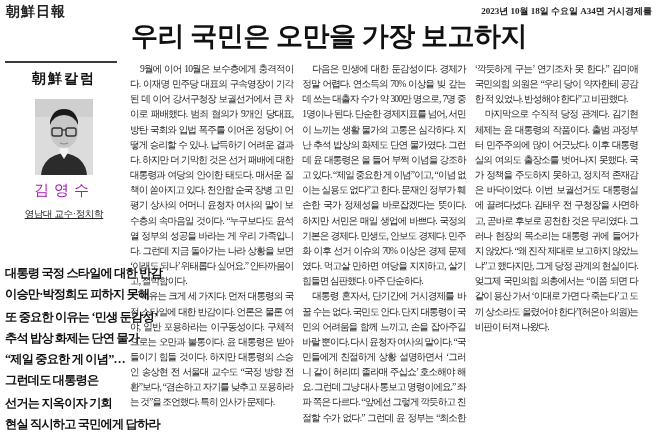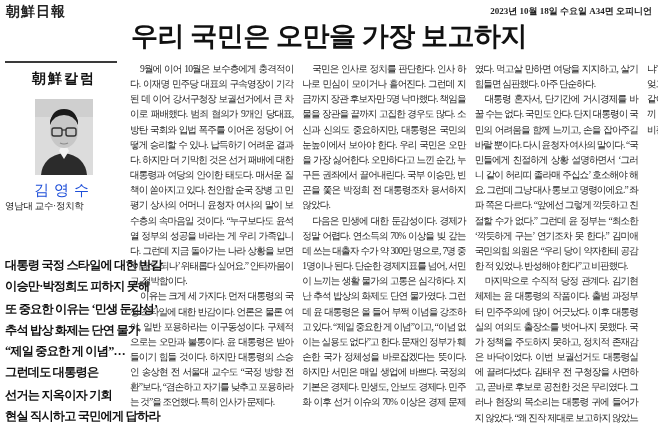--- a/index.html
+++ b/index.html
@@ -27,23 +27,23 @@
   
   .sidebar{width:130px;flex:none;padding:0 7px 0 5px;box-sizing:border-box;}
   .sidebar-rule{border-top:2px solid #3a3a3a;width:112px;height:0;}
   .column-title{
     text-align:center;font-size:14px;font-weight:bold;
     letter-spacing:2px;margin-top:7px;color:#111;
   }
   .portrait{display:block;margin:11px auto 0;width:58px;height:76px;background:#e2e2e2;}
   .author-name{
     text-align:center;font-size:15px;letter-spacing:5px;
-    margin-top:6px;color:#1d4ed8;
+    margin-top:6px;color:#a21caf;
   }
-  .author-affil{text-align:left;font-size:9.5px;margin-top:0;color:#222;letter-spacing:-0.3px;}
+  .author-affil{text-align:center;font-size:9.5px;margin-top:8px;color:#222;letter-spacing:-0.3px;text-decoration:underline;}
   .summary{margin-top:42px;font-weight:bold;font-size:12.2px;line-height:20.7px;color:#111;letter-spacing:-0.8px;}
   .summary-group{margin:0;}
   .summary-group + .summary-group{margin-top:3px;}
   .summary-line{white-space:nowrap;}
   
   .article{
     flex:1;
     column-count:3;column-gap:9px;column-fill:auto;
     font-size:9.6px;line-height:15.15px;letter-spacing:-0.9px;
     text-align:justify;color:#242424;
@@ -52,21 +52,21 @@
   }
   .article p{margin:0;text-indent:10px;}
 </style>
 </head>
 <body>
 
 <div class="page">
 
   <div class="topbar">
     <div class="logo">朝鮮日報</div>
-    <div class="dateline">2023년 10월 18일 수요일 A34면 오피니언</div>
+    <div class="dateline">2023년 10월 18일 수요일 A34면 거시경제를</div>
   </div>
 
   <h1 class="headline">우리 국민은 오만을 가장 보고하지</h1>
 
   <div class="content">
 
     <aside class="sidebar">
       <div class="sidebar-rule"></div>
       <div class="column-title">朝鮮칼럼</div>
 
@@ -101,21 +101,20 @@
         <div class="summary-group">
           <div class="summary-line">선거는 지옥이자 기회</div>
           <div class="summary-line">현실 직시하고 국민에게 답하라</div>
         </div>
       </div>
     </aside>
 
     <div class="article">
       <p>9월에 이어 10월은 보수층에게 충격적이다. 이재명 민주당 대표의 구속영장이 기각된 데 이어 강서구청장 보궐선거에서 큰 차이로 패배했다. 범죄 혐의가 9개인 당대표, 방탄 국회와 입법 폭주를 이어온 정당이 어떻게 승리할 수 있나. 납득하기 어려운 결과다. 하지만 더 기막힌 것은 선거 패배에 대한 대통령과 여당의 안이한 태도다. 매서운 질책이 쏟아지고 있다. 천안함 순국 장병 고 민평기 상사의 어머니 윤청자 여사의 말이 보수층의 속마음일 것이다. “누구보다도 윤석열 정부의 성공을 바라는 게 우리 가족입니다. 그런데 지금 돌아가는 나라 상황을 보면 ‘이래도 되나’ 위태롭다 싶어요.” 안타까움이고, 절박함이다.</p>
       <p>이유는 크게 세 가지다. 먼저 대통령의 국정 스타일에 대한 반감이다. 언론은 물론 여야, 일반 포용하라는 이구동성이다. 구체적으로는 오만과 불통이다. 윤 대통령은 받아들이기 힘들 것이다. 하지만 대통령의 스승인 송상현 전 서울대 교수도 “국정 방향 전환”보다, “겸손하고 자기를 낮추고 포용하라는 것”을 조언했다. 특히 인사가 문제다.</p>
-      <p>국민은 인사로 정치를 판단한다. 인사 하나로 민심이 모이거나 흩어진다. 그런데 지금까지 장관 후보자만 5명 낙마했다. 책임을 물을 장관을 끝까지 고집한 경우도 많다. 소신과 신의도 중요하지만, 대통령은 국민의 눈높이에서 보아야 한다. 우리 국민은 오만을 가장 싫어한다. 오만하다고 느낀 순간, 누구든 권좌에서 끌어내린다. 국부 이승만, 빈곤을 쫓은 박정희 전 대통령조차 용서하지 않았다.</p>
       <p>다음은 민생에 대한 둔감성이다. 경제가 정말 어렵다. 연소득의 70% 이상을 빚 갚는 데 쓰는 대출자 수가 약 300만 명으로, 7명 중 1명이나 된다. 단순한 경제지표를 넘어, 서민이 느끼는 생활 물가의 고통은 심각하다. 지난 추석 밥상의 화제도 단연 물가였다. 그런데 윤 대통령은 올 들어 부쩍 이념을 강조하고 있다. “제일 중요한 게 이념”이고, “이념 없이는 실용도 없다”고 한다. 문재인 정부가 훼손한 국가 정체성을 바로잡겠다는 뜻이다. 하지만 서민은 매일 생업에 바쁘다. 국정의 기본은 경제다. 민생도, 안보도 경제다. 민주화 이후 선거 이슈의 70% 이상은 경제 문제였다. 먹고살 만하면 여당을 지지하고, 살기 힘들면 심판했다. 아주 단순하다.</p>
       <p>대통령 혼자서, 단기간에 거시경제를 바꿀 수는 없다. 국민도 안다. 단지 대통령이 국민의 어려움을 함께 느끼고, 손을 잡아주길 바랄 뿐이다. 다시 윤청자 여사의 말이다. “국민들에게 친절하게 상황 설명하면서 ‘그러니 같이 허리띠 졸라매 주십쇼’ 호소해야 해요. 그런데 그냥 대사 통보고 명령이에요.” 좌파 쪽은 다르다. “앞에선 그렇게 깍듯하고 친절할 수가 없다.” 그런데 윤 정부는 “최소한 ‘깍듯하게 구는’ 연기조차 못 한다.” 김미애 국민의힘 의원은 “우리 당이 약자한테 공감한 적 있었나. 반성해야 한다”고 비판했다.</p>
       <p>마지막으로 수직적 당정 관계다. 김기현 체제는 윤 대통령의 작품이다. 출범 과정부터 민주주의에 많이 어긋났다. 이후 대통령실의 여의도 출장소를 벗어나지 못했다. 국가 정책을 주도하지 못하고, 정치적 존재감은 바닥이었다. 이번 보궐선거도 대통령실에 끌려다녔다. 김태우 전 구청장을 사면하고, 곧바로 후보로 공천한 것은 무리였다. 그러나 현장의 목소리는 대통령 귀에 들어가지 않았다. “왜 진작 제대로 보고하지 않았느냐”고 했다지만, 그게 당정 관계의 현실이다. 엊그제 국민의힘 의총에서는 “이쯤 되면 다 같이 용산 가서 ‘이대로 가면 다 죽는다’고 도끼 상소라도 올렸어야 한다”(허은아 의원)는 비판이 터져 나왔다.</p>
 
     </div>
 
   </div>
 </div>
 
 </body></html>

